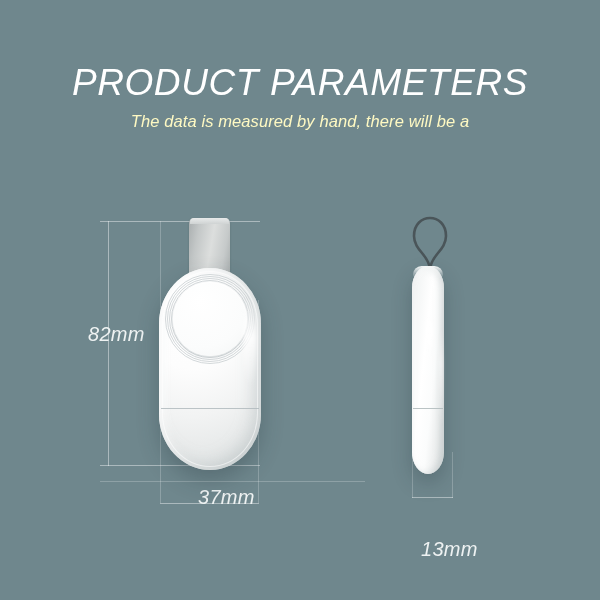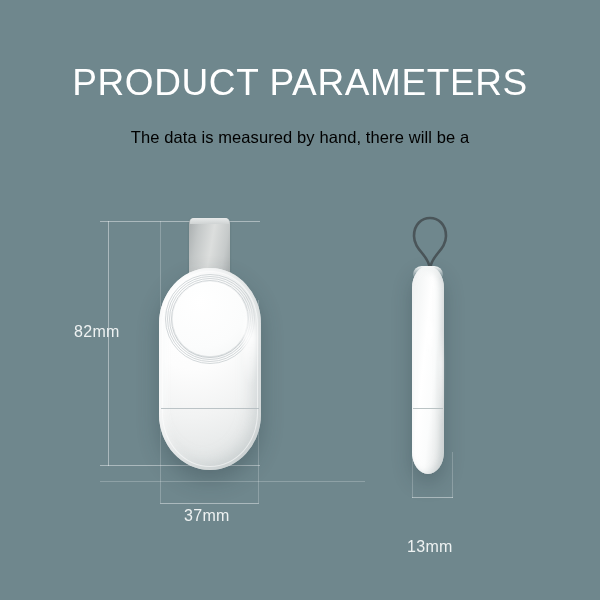--- a/index.html
+++ b/index.html
@@ -7,43 +7,44 @@
     padding: 0;
     background: #6f878d;
   }
   #page {
     position: relative;
     width: 600px;
     height: 588px;
     overflow: hidden;
     background: #6f878d;
     font-family: "Liberation Sans", "DejaVu Sans", sans-serif;
+    font-style: italic;
     -webkit-font-smoothing: antialiased;
   }
   
   #header {
     position: absolute;
     left: 0;
     top: 62px;
     width: 600px;
     text-align: center;
   }
   #title {
     font-size: 37px;
     line-height: 42px;
     letter-spacing: 0.6px;
     color: #ffffff;
     font-weight: 400;
     white-space: nowrap;
   }
   #subtitle {
-    margin-top: 22px;
+    margin-top: 6px;
     font-size: 16.5px;
     line-height: 23px;
-    color: #000000;
+    color: #fef9c3;
     font-weight: 400;
     letter-spacing: 0.1px;
   }
   #subtitle .sub-line { display: block; white-space: nowrap; }
 
   
   .dim-line-v {
     position: absolute;
     width: 1px;
     background: rgba(255,255,255,0.42);
@@ -59,23 +60,24 @@
     background: rgba(255,255,255,0.22);
   }
   .dim-faint-h {
     position: absolute;
     height: 1px;
     background: rgba(255,255,255,0.22);
   }
   .dim-label {
     position: absolute;
     color: #eef2f2;
-    font-size: 16px;
+    font-size: 20px;
     letter-spacing: 0.3px;
     white-space: nowrap;
+    margin-left: 14px;
   }
 
   
   #front-view {
     position: absolute;
     left: 157px;
     top: 218px;
     width: 106px;
     height: 255px;
   }
@@ -251,21 +253,21 @@
   <div class="dim-line-v" style="left:108px; top:221px; height:245px;"></div>
 
   <div class="dim-faint-v" style="left:160px; top:221px; height:282px;"></div>
   <div class="dim-faint-v" style="left:258px; top:300px; height:203px;"></div>
 
   <div class="dim-faint-h" style="left:100px; top:481px; width:265px;"></div>
 
   <div class="dim-line-h" style="left:160px; top:503px; width:99px;"></div>
 
   <div class="dim-label" style="left:74px; top:323px;">82mm</div>
-  <div class="dim-label" style="left:184px; top:507px;text-align:center;">37mm</div>
+  <div class="dim-label" style="left:184px; top:486px;text-align:center;">37mm</div>
 
   <div class="dim-faint-v" style="left:412px; top:452px; height:46px;"></div>
   <div class="dim-faint-v" style="left:452px; top:452px; height:46px;"></div>
   <div class="dim-line-h" style="left:412px; top:497px; width:41px;"></div>
   <div class="dim-label" style="left:407px; top:538px;">13mm</div>
 
   <div id="front-view">
     <div id="front-strap"></div>
     <div id="front-strap-top"></div>
     <div id="front-body"></div>

